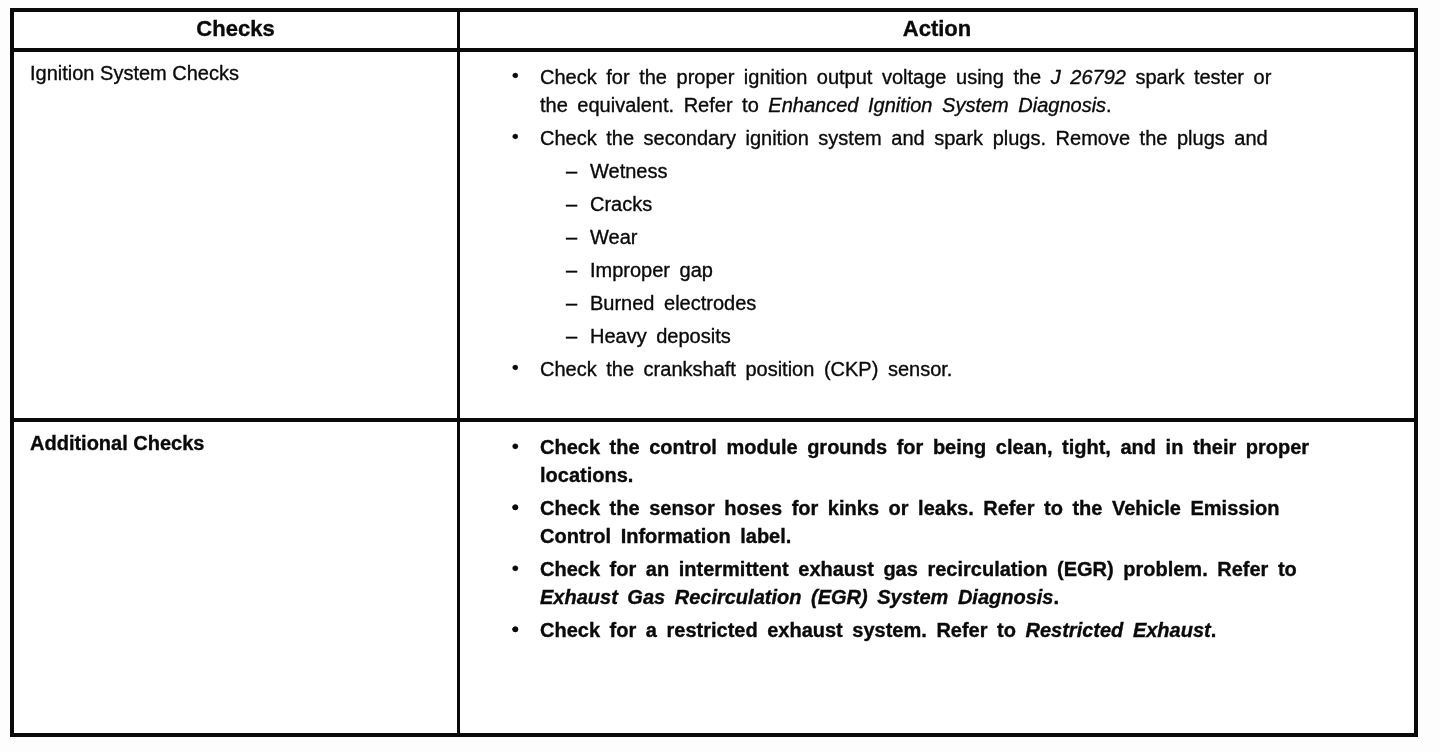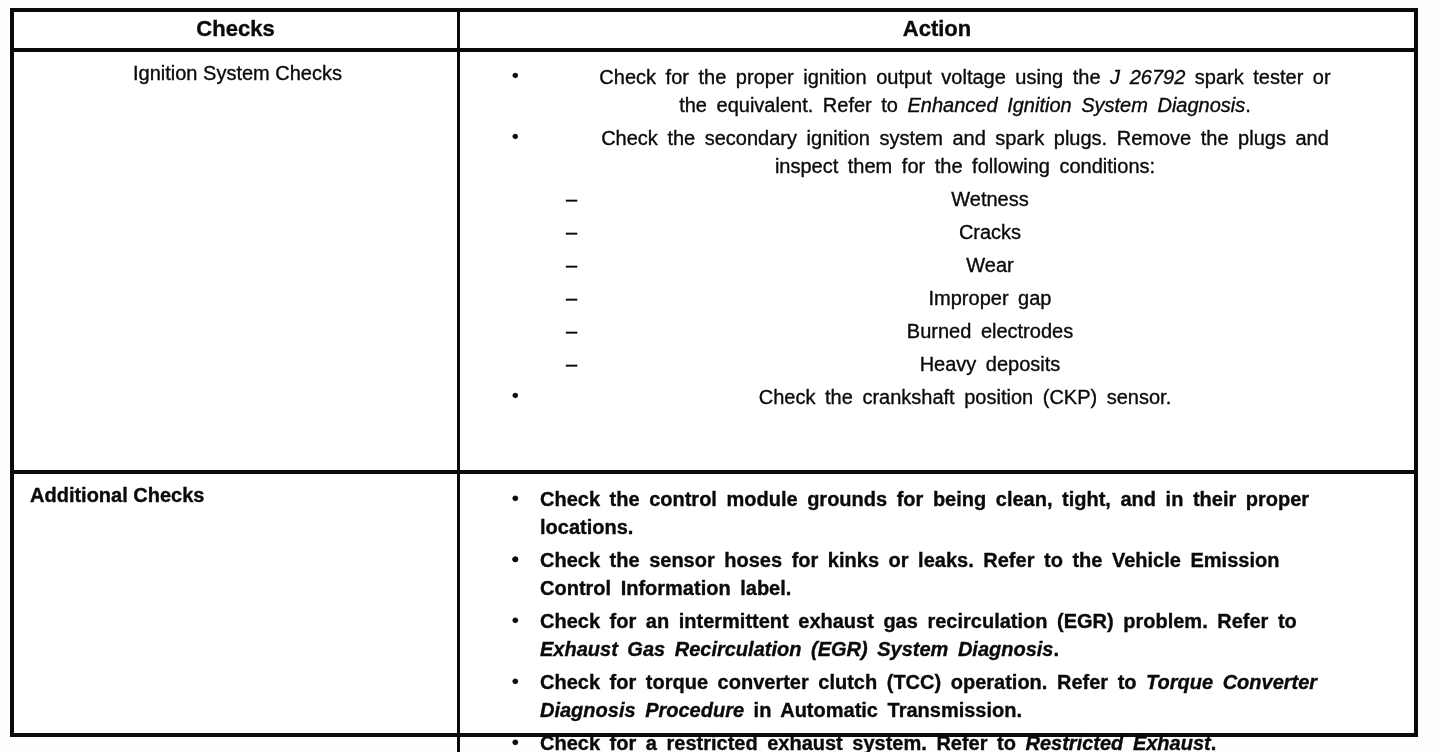--- a/index.html
+++ b/index.html
@@ -17,21 +17,21 @@
     border:4px solid var(--ink); display:flex; flex-direction:column; background:#fff;
   }
   .header-row { display:flex; border-bottom:4px solid var(--ink); flex:0 0 auto; }
   .header-cell {
     padding:4px 0 6px; text-align:center; font-weight:bold; font-size:22px; line-height:26px;
   }
   .col-checks { width:443px; flex:0 0 auto; }
   .col-action { flex:1; border-left:3px solid var(--ink); }
   .table-body { display:flex; flex-direction:column; flex:1; }
   .body-row { display:flex; overflow:hidden; }
-  .table-body .body-row:first-child { height:418px; flex:0 0 auto;text-align:center; }
+  .table-body .body-row:first-child { height:366px; flex:0 0 auto; }
   .table-body .body-row + .body-row { border-top:4px solid var(--ink); flex:1;font-weight:bold; }
   .check-cell {
     width:443px; flex:0 0 auto; padding:7px 12px 0 16px; font-size:20px; line-height:28px;
   }
   .action-cell { flex:1; border-left:3px solid var(--ink); padding:6px 24px 4px 0; overflow:hidden; }
   ul.actions { margin:0; padding:0; list-style:none; font-size:20px; line-height:28px; word-spacing:4px; }
   li.action-item { position:relative; padding-left:80px; margin:5px 0; }
   li.action-item > .bullet { position:absolute; left:52px; top:-1px; font-size:19px; }
   ul.subitems { list-style:none; margin:5px 0 0 0; padding:0; }
   li.sub-item { position:relative; padding-left:50px; margin:5px 0; }
@@ -48,21 +48,21 @@
       <div class="header-cell col-action">Action</div>
     </div>
     <div class="table-body">
   <div class="body-row">
     <div class="check-cell">
       <span>Ignition System Checks</span>
     </div>
     <div class="action-cell">
       <ul class="actions">
               <li class="action-item"><span class="bullet">•</span><span class="atext"><span>Check for the proper ignition output voltage using the </span><span class="it">J 26792</span><span> spark tester or</span><br><span>the equivalent. Refer to </span><span class="it">Enhanced Ignition System Diagnosis</span><span>.</span></span></li>
-              <li class="action-item"><span class="bullet">•</span><span class="atext"><span>Check the secondary ignition system and spark plugs. Remove the plugs and</span><br><span>inspect them for the following conditions:</span></span><ul class="subitems">
+              <li class="action-item"><span class="bullet">•</span><span class="atext"><span>Check the secondary ignition system and spark plugs. Remove the plugs and</span><br></span><ul class="subitems">
                   <li class="sub-item"><span class="dash">–</span><span>Wetness</span></li>
                   <li class="sub-item"><span class="dash">–</span><span>Cracks</span></li>
                   <li class="sub-item"><span class="dash">–</span><span>Wear</span></li>
                   <li class="sub-item"><span class="dash">–</span><span>Improper gap</span></li>
                   <li class="sub-item"><span class="dash">–</span><span>Burned electrodes</span></li>
                   <li class="sub-item"><span class="dash">–</span><span>Heavy deposits</span></li>
                 </ul></li>
               <li class="action-item"><span class="bullet">•</span><span class="atext"><span>Check the crankshaft position (CKP) sensor.</span></span></li>
             </ul>
     </div>
@@ -71,20 +71,20 @@
   <div class="body-row">
     <div class="check-cell">
       <span>Additional Checks</span>
     </div>
     <div class="action-cell">
       <ul class="actions">
               <li class="action-item"><span class="bullet">•</span><span class="atext"><span>Check the control module grounds for being clean, tight, and in their proper</span><br><span>locations.</span></span></li>
               <li class="action-item"><span class="bullet">•</span></li>
               <li class="action-item"><span class="bullet">•</span><span class="atext"><span>Check the sensor hoses for kinks or leaks. Refer to the Vehicle Emission</span><br><span>Control Information label.</span></span></li>
               <li class="action-item"><span class="bullet">•</span><span class="atext"><span>Check for an intermittent exhaust gas recirculation (EGR) problem. Refer to</span><br><span class="it">Exhaust Gas Recirculation (EGR) System Diagnosis</span><span>.</span></span></li>
-              <li class="action-item"><span class="bullet">•</span><span class="atext"><span>Check for torque converter clutch (TCC) operation. Refer to </span><span class="it">Torque Converter</span><br><span class="it">Diagnosis Procedure</span><span> in Automatic Transmission.</span></span></li>
+              <li class="action-item"><span class="bullet">•</span></li>
               <li class="action-item"><span class="bullet">•</span><span class="atext"><span>Check for a restricted exhaust system. Refer to </span><span class="it">Restricted Exhaust</span><span>.</span></span></li>
             </ul>
     </div>
   </div>
 </div>
   </div>
 </div>
 
 </body></html>

